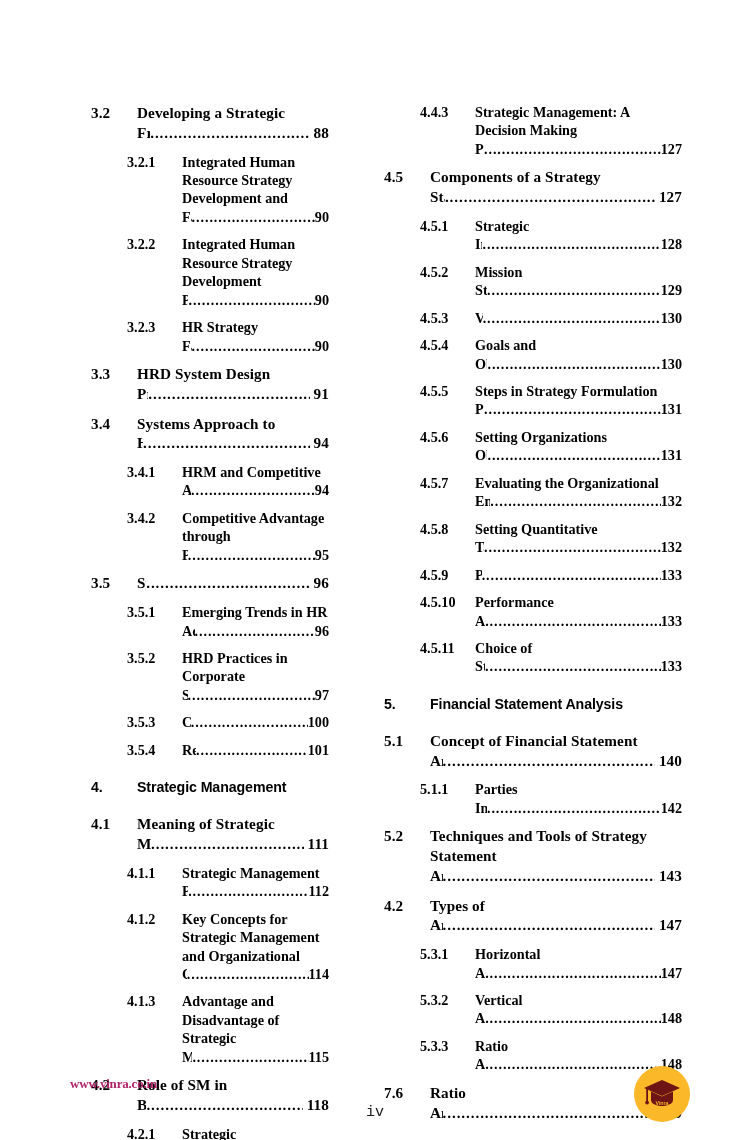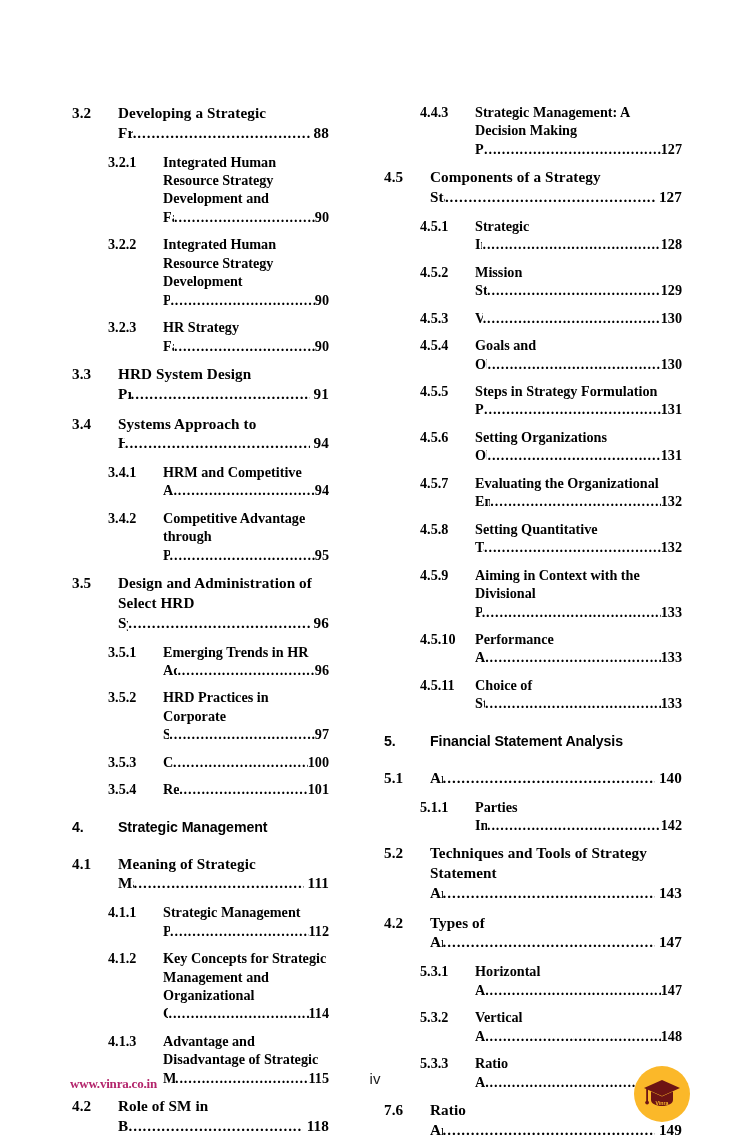--- a/index.html
+++ b/index.html
@@ -23,21 +23,21 @@
     width: 750px;
     height: 1060px;
     display: flex;
     flex-direction: row;
   }
   .col {
     width: 375px;
     box-sizing: border-box;
     padding-top: 103px;
   }
-  .col-left  { padding-left: 72px;  padding-right: 46px; }
+  .col-left  { padding-left: 91px;  padding-right: 46px; }
   .col-right { padding-left: 9px;   padding-right: 68px; }
 
   
   .entry {
     display: flex;
     flex-direction: row;
     align-items: flex-start;
     margin-bottom: 10px;
   }
   .entry.tight { margin-bottom: 9px; }
@@ -114,24 +114,24 @@
     top: 1076px;
     font-family: "Liberation Serif", "DejaVu Serif", serif;
     font-weight: bold;
     font-size: 13px;
     color: #b3246b;
     letter-spacing: -0.2px;
   }
   .folio {
     position: absolute;
     left: 0;
-    top: 1070px;
+    top: 1104px;
     width: 750px;
     text-align: center;
-    font-family: Liberation Sans, sans-serif;
+    font-family: Liberation Mono, monospace;
     font-size: 15px;
     color: #1a1a1a;
   }
   .logo {
     position: absolute;
     left: 634px;
     top: 1066px;
     width: 56px;
     height: 56px;
     border-radius: 50%;
@@ -208,21 +208,21 @@
         <div class="entry lvl2 tight">
           <span class="num">3.4.2</span>
           <span class="body"><span>Competitive Advantage through </span><span class="leadline" style="display: inline-flex; max-width: 100%;">
               <span class="txt">People</span>
               <span class="dots">........................................................................................................................................................................................................</span>
               <span class="pg">95</span>
             </span></span>
         </div>
         <div class="entry lvl1">
           <span class="num">3.5</span>
-          <span class="body"><span>Design and Administration of Select HRD </span><span class="leadline" style="display: inline-flex; max-width: 100%;">
+          <span class="body"><span class="leadline" style="display: inline-flex; max-width: 100%;">
               <span class="txt">Systems</span>
               <span class="dots">........................................................................................................................................................................................................</span>
               <span class="pg">96</span>
             </span></span>
         </div>
         <div class="entry lvl2 tight">
           <span class="num">3.5.1</span>
           <span class="body"><span>Emerging Trends in HR </span><span class="leadline" style="display: inline-flex; max-width: 100%;">
               <span class="txt">Administration</span>
               <span class="dots">........................................................................................................................................................................................................</span>
@@ -386,21 +386,21 @@
         <div class="entry lvl2 tight">
           <span class="num">4.5.8</span>
           <span class="body"><span>Setting Quantitative </span><span class="leadline" style="display: inline-flex; max-width: 100%;">
               <span class="txt">Targets</span>
               <span class="dots">........................................................................................................................................................................................................</span>
               <span class="pg">132</span>
             </span></span>
         </div>
         <div class="entry lvl2 tight">
           <span class="num">4.5.9</span>
-          <span class="body"><span>Aiming in Context with the Divisional </span><span class="leadline" style="display: inline-flex; max-width: 100%;">
+          <span class="body"><span class="leadline" style="display: inline-flex; max-width: 100%;">
               <span class="txt">Plans</span>
               <span class="dots">........................................................................................................................................................................................................</span>
               <span class="pg">133</span>
             </span></span>
         </div>
         <div class="entry lvl2 tight">
           <span class="num">4.5.10</span>
           <span class="body"><span>Performance </span><span class="leadline" style="display: inline-flex; max-width: 100%;">
               <span class="txt">Analysis</span>
               <span class="dots">........................................................................................................................................................................................................</span>
@@ -414,21 +414,21 @@
               <span class="dots">........................................................................................................................................................................................................</span>
               <span class="pg">133</span>
             </span></span>
         </div>
         <div class="chapter">
           <span class="num">5.</span>
           <span class="body">Financial Statement Analysis</span>
         </div>
         <div class="entry lvl1">
           <span class="num">5.1</span>
-          <span class="body"><span class="leadline" style="display: inline-flex; max-width: 100%;">
+          <span class="body"><span>Concept of Financial Statement </span><span class="leadline" style="display: inline-flex; max-width: 100%;">
               <span class="txt">Analysis</span>
               <span class="dots">........................................................................................................................................................................................................</span>
               <span class="pg">140</span>
             </span></span>
         </div>
         <div class="entry lvl2 tight">
           <span class="num">5.1.1</span>
           <span class="body"><span>Parties </span><span class="leadline" style="display: inline-flex; max-width: 100%;">
               <span class="txt">Interested</span>
               <span class="dots">........................................................................................................................................................................................................</span>

